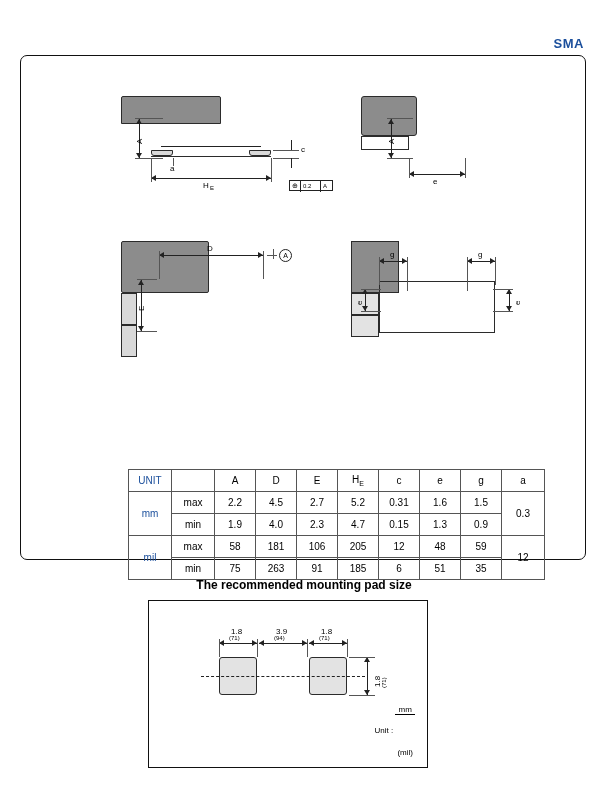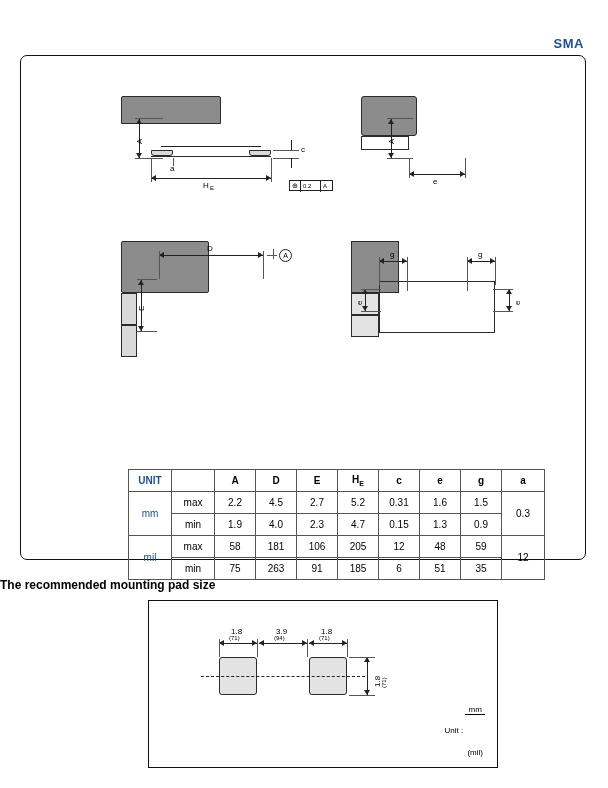--- a/index.html
+++ b/index.html
@@ -120,35 +120,36 @@
     padding: 0;
     height: 21px;
     font-weight: normal;
     font-family: "Liberation Sans", sans-serif;
   }
   #dim-table .c-unit { width: 42px; color: #1b4f9c; }
   #dim-table .c-mm   { color: #1b4f9c; }
   #dim-table .c-mx   { width: 42px; }
   #dim-table .c-val  { width: 40px; }
   #dim-table .c-a    { width: 42px; }
-  #dim-table .hdr    { font-weight: bold; }
+  #dim-table .hdr    { font-weight: normal; }
   #dim-table sub { font-size: 7px; }
   
   #mount-title {
     position: absolute;
     left: 0; right: 0;
     top: 578px;
+    text-align: center;
     font-size: 12px;
     font-weight: bold;
   }
   #mount-box {
     position: absolute;
     left: 148px;
     top: 600px;
-    width: 350px;
+    width: 280px;
     height: 168px;
     border: 1px solid #111;
     box-sizing: border-box;
     background: #fff;
   }
   #unit-note {
     position: absolute;
     right: 12px;
     bottom: 10px;
     font-size: 8px;

